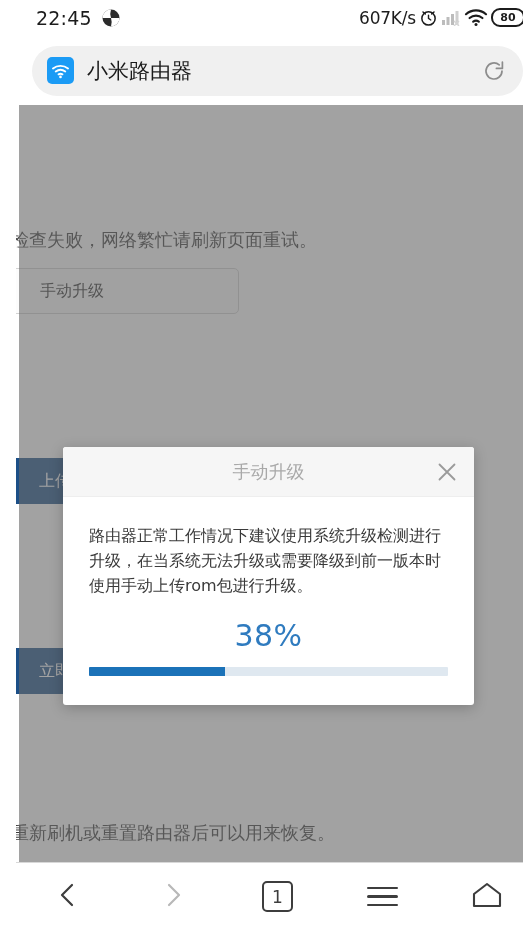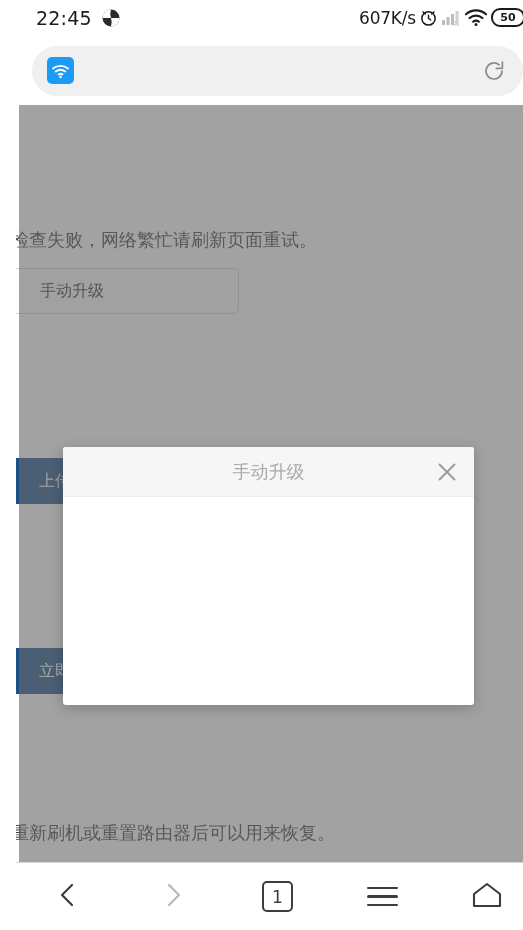--- a/index.html
+++ b/index.html
@@ -213,35 +213,36 @@
       </span>
       <span class="ic">
         <svg width="24" height="19" viewBox="0 0 24 19">
           <path d="M2 6.2 A15 15 0 0 1 22 6.2" fill="none" stroke="#1c1c1c" stroke-width="2.2" stroke-linecap="round"></path>
           <path d="M5.6 10 A10 10 0 0 1 18.4 10" fill="none" stroke="#1c1c1c" stroke-width="2.2" stroke-linecap="round"></path>
           <path d="M9.2 13.6 A5 5 0 0 1 14.8 13.6" fill="none" stroke="#1c1c1c" stroke-width="2.2" stroke-linecap="round"></path>
           <circle cx="12" cy="16.6" r="1.5" fill="#1c1c1c"></circle>
         </svg>
       </span>
       <span class="battery">
-        <span>50</span>
+        <span>80</span>
       </span>
     </div>
   </div>
 
   <div class="urlbar-wrap">
     <div class="urlbar">
       <span class="favicon">
         <svg width="19" height="16" viewBox="0 0 24 20">
           <path d="M2.5 5.6 A15 15 0 0 1 21.5 5.6" fill="none" stroke="#ffffff" stroke-width="2.4" stroke-linecap="round"></path>
           <path d="M6 9.4 A10 10 0 0 1 18 9.4" fill="none" stroke="#ffffff" stroke-width="2.4" stroke-linecap="round"></path>
           <path d="M9.5 13 A5 5 0 0 1 14.5 13" fill="none" stroke="#ffffff" stroke-width="2.4" stroke-linecap="round"></path>
           <circle cx="12" cy="16.2" r="1.7" fill="#ffffff"></circle>
         </svg>
       </span>
+      <span class="url-title">小米路由器</span>
       <span class="reload-btn">
         <svg width="24" height="24" viewBox="0 0 24 24">
           <path d="M20 12 A8 8 0 1 1 17.2 5.9" fill="none" stroke="#8c8c8c" stroke-width="1.7" stroke-linecap="round"></path>
           <path d="M20.4 3.2 L20.4 9.4 L14.4 9.4" fill="none" stroke="#8c8c8c" stroke-width="1.7" stroke-linecap="round" stroke-linejoin="round"></path>
         </svg>
       </span>
     </div>
   </div>
 
   <div class="webview">
@@ -257,20 +258,27 @@
 
     <div class="modal">
       <div class="modal-header">
         <span class="modal-title">手动升级</span>
         <span class="modal-close">
           <svg width="24" height="24" viewBox="0 0 24 24">
             <path d="M4.5 4.5 L19.5 19.5 M19.5 4.5 L4.5 19.5" stroke="#9a9a9a" stroke-width="1.8" stroke-linecap="round"></path>
           </svg>
         </span>
       </div>
+      <div class="modal-body">
+        <div class="modal-desc">路由器正常工作情况下建议使用系统升级检测进行升级，在当系统无法升级或需要降级到前一版本时使用手动上传rom包进行升级。</div>
+        <div class="pct" style="color: rgb(47, 123, 191);">38%</div>
+        <div class="progress-track">
+          <div class="progress-fill" style="width: 38%; background: rgb(27, 114, 184);"></div>
+        </div>
+      </div>
     </div>
   </div>
 
   <div class="navbar">
     <div class="nav-item">
       <span>
         <svg width="30" height="30" viewBox="0 0 30 30">
           <path d="M19 5 L9 15 L19 25" fill="none" stroke="#3d3d3d" stroke-width="2.2" stroke-linecap="round" stroke-linejoin="round"></path>
         </svg>
       </span>

